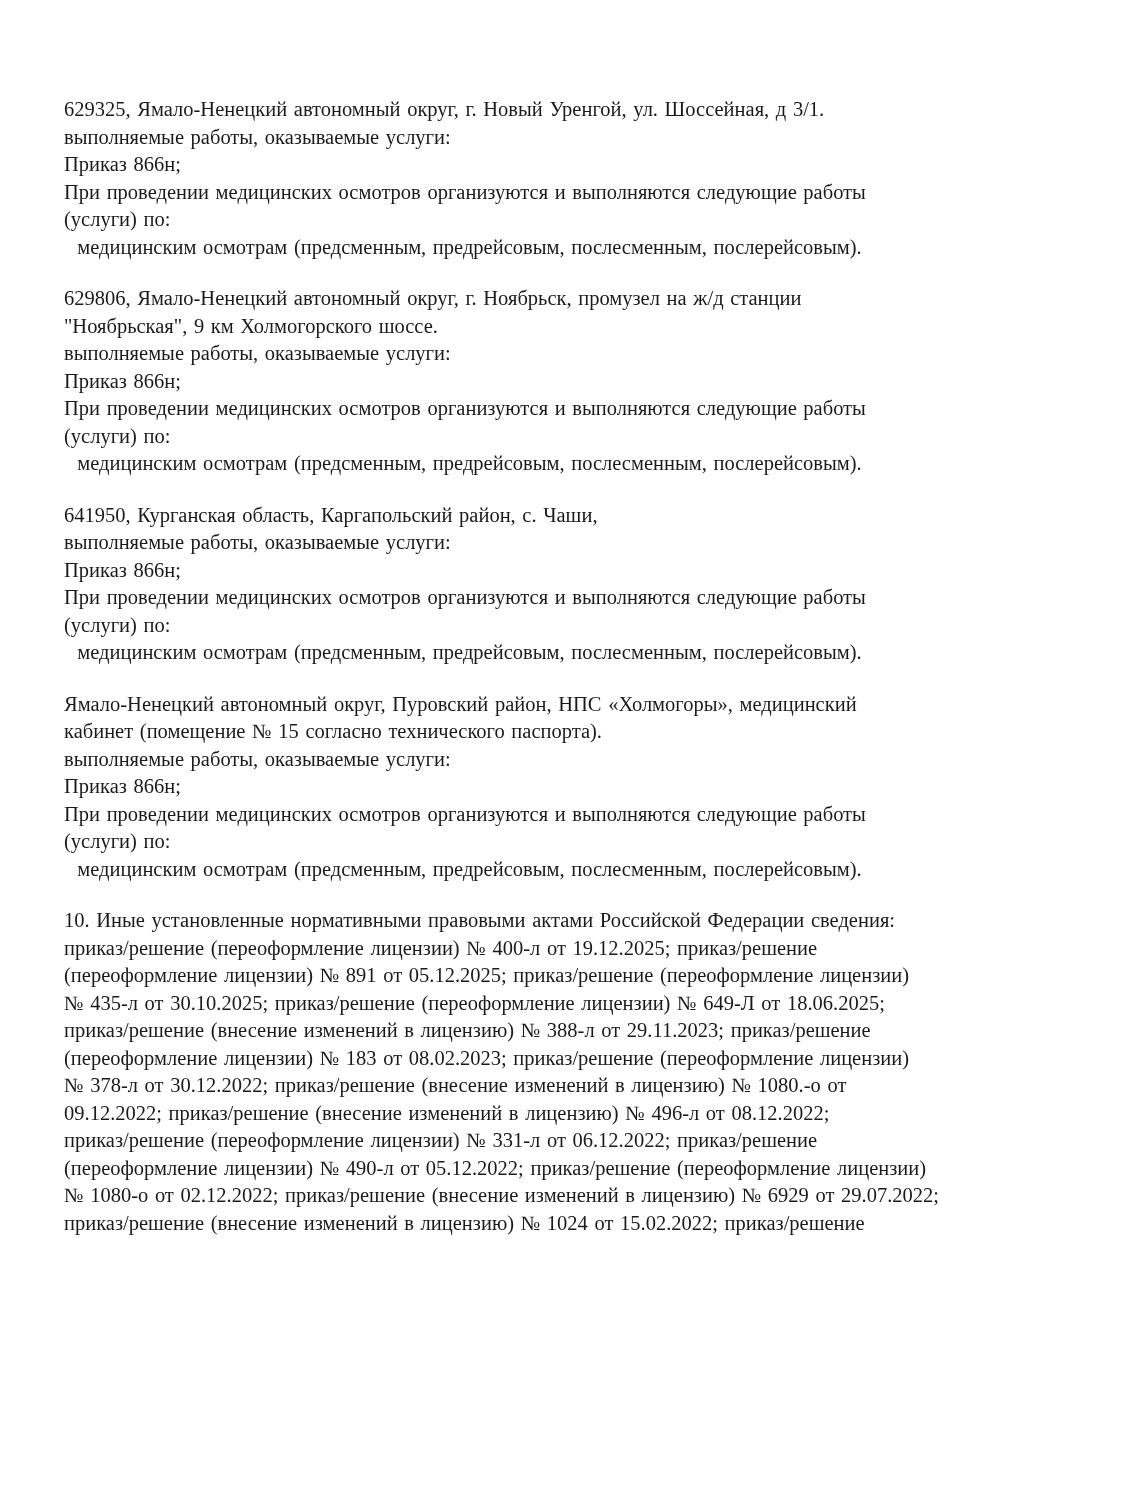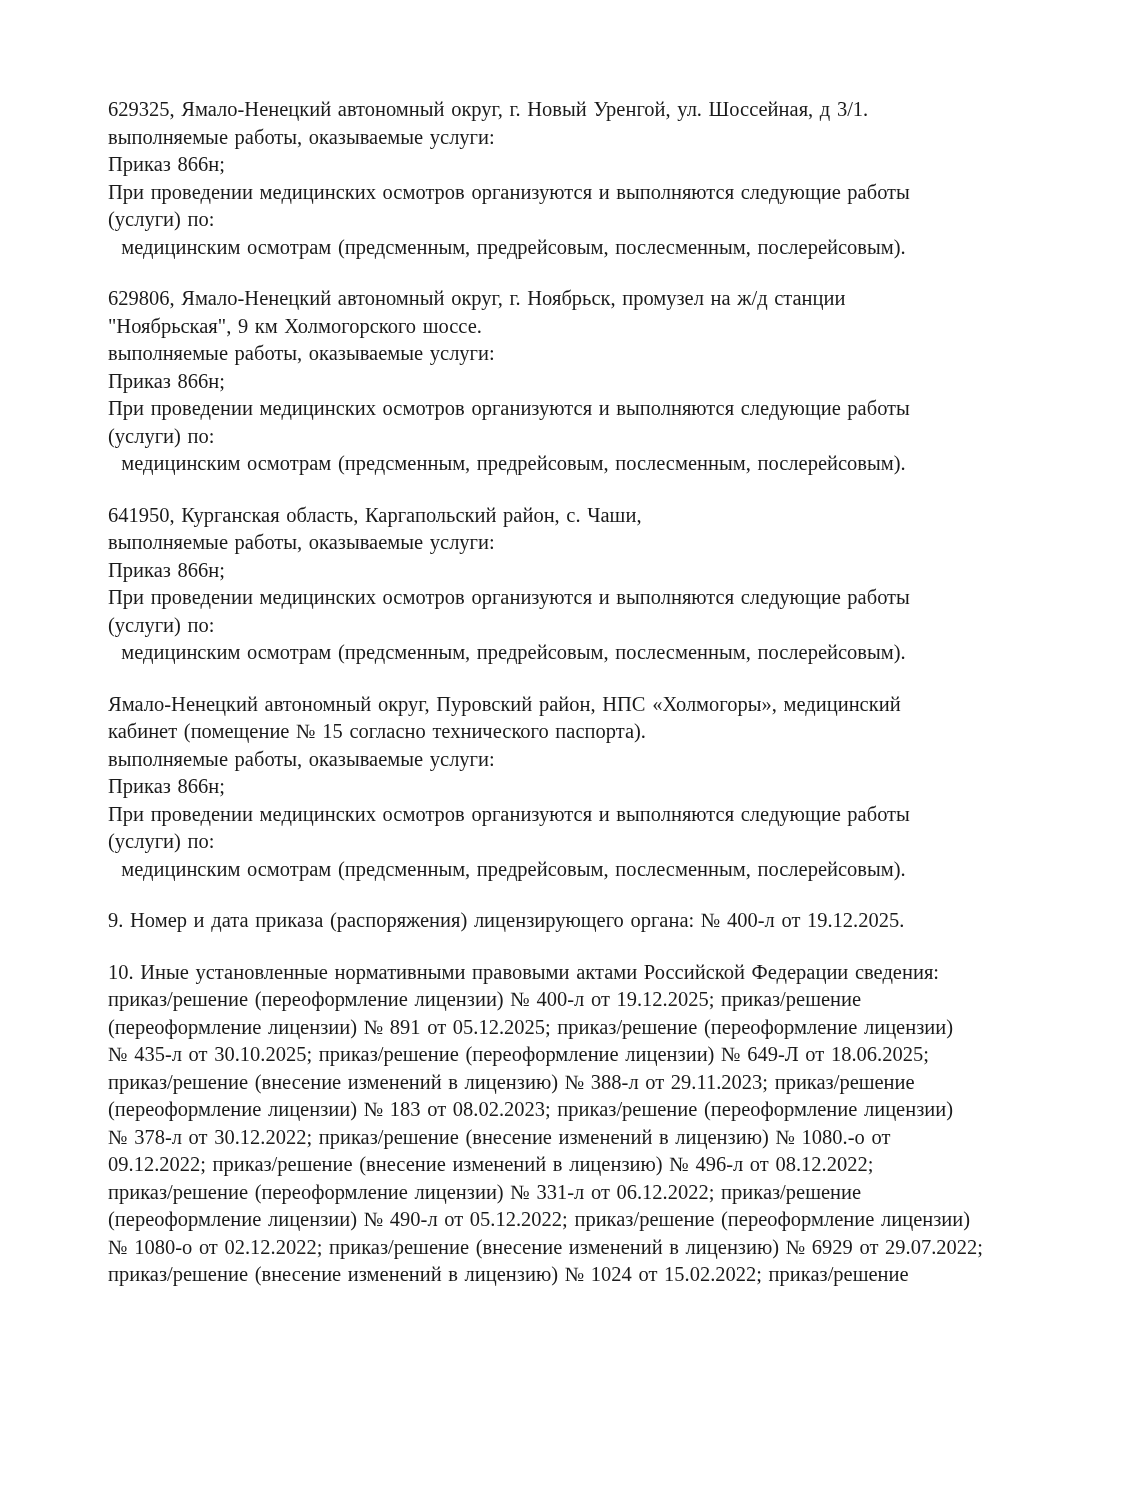--- a/index.html
+++ b/index.html
@@ -9,21 +9,21 @@
   }
   body {
     width: 1127px;
     height: 1500px;
     overflow: hidden;
   }
   .page {
     box-sizing: border-box;
     width: 1127px;
     height: 1380px;
-    padding: 96px 95px 0 108px;
+    padding: 96px 95px 0 64px;
     background: #ffffff;
     font-family: "Liberation Serif", "DejaVu Serif", serif;
     font-size: 20.5px;
     line-height: 27.5px;
     color: #1a1a1a;
   }
   .para {
     white-space: pre;           
     word-spacing: 1.5px;
     margin: 0;
@@ -55,21 +55,20 @@
 При проведении медицинских осмотров организуются и выполняются следующие работы
 (услуги) по:
   медицинским осмотрам (предсменным, предрейсовым, послесменным, послерейсовым).</p>
   <p class="para">Ямало-Ненецкий автономный округ, Пуровский район, НПС «Холмогоры», медицинский
 кабинет (помещение № 15 согласно технического паспорта).
 выполняемые работы, оказываемые услуги:
 Приказ 866н;
 При проведении медицинских осмотров организуются и выполняются следующие работы
 (услуги) по:
   медицинским осмотрам (предсменным, предрейсовым, послесменным, послерейсовым).</p>
-  <p class="para">9. Номер и дата приказа (распоряжения) лицензирующего органа: № 400-л от 19.12.2025.</p>
   <p class="para">10. Иные установленные нормативными правовыми актами Российской Федерации сведения:
 приказ/решение (переоформление лицензии) № 400-л от 19.12.2025; приказ/решение
 (переоформление лицензии) № 891 от 05.12.2025; приказ/решение (переоформление лицензии)
 № 435-л от 30.10.2025; приказ/решение (переоформление лицензии) № 649-Л от 18.06.2025;
 приказ/решение (внесение изменений в лицензию) № 388-л от 29.11.2023; приказ/решение
 (переоформление лицензии) № 183 от 08.02.2023; приказ/решение (переоформление лицензии)
 № 378-л от 30.12.2022; приказ/решение (внесение изменений в лицензию) № 1080.-о от
 09.12.2022; приказ/решение (внесение изменений в лицензию) № 496-л от 08.12.2022;
 приказ/решение (переоформление лицензии) № 331-л от 06.12.2022; приказ/решение
 (переоформление лицензии) № 490-л от 05.12.2022; приказ/решение (переоформление лицензии)

